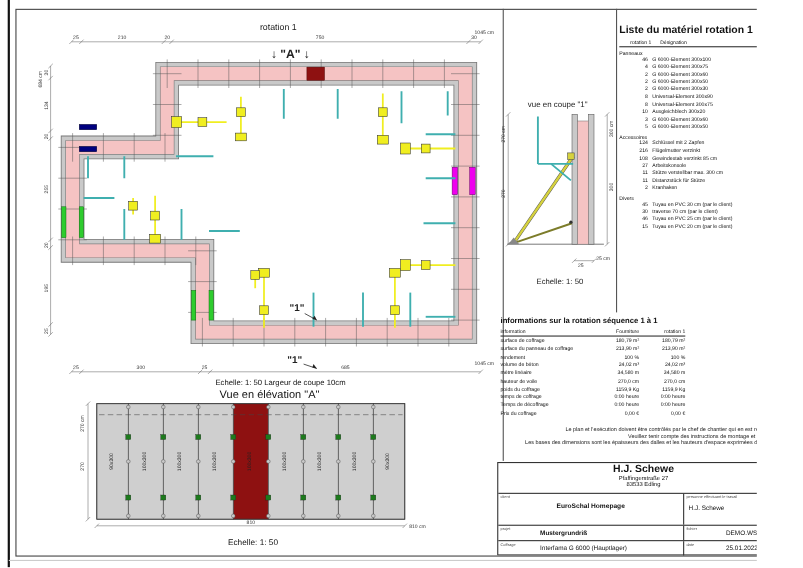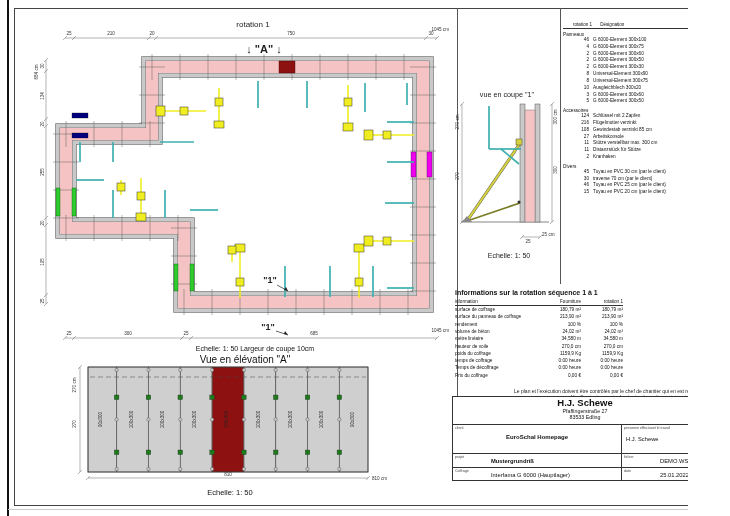--- a/index.html
+++ b/index.html
@@ -33,21 +33,21 @@
   #itable{position:absolute;left:455px;top:289px;width:168px;}
   #itable .it-title{font-size:7px;font-weight:700;margin-bottom:2px;}
   .it-head,.it-row{display:flex;font-size:4.7px;line-height:1.55;}
   .it-head{border-bottom:.7px solid #333;font-size:4.6px;}
   .it-label{flex:1;}
   .it-v{width:42px;text-align:right;flex:none;}
   
   #disclaimer{position:absolute;left:440px;top:388px;width:274px;text-align:right;
               font-size:5px;line-height:1.2;color:#222;}
   
-  #tblock{position:absolute;left:452px;top:396px;width:264px;height:83px;border:1px solid #333;background:#fff;}
+  #tblock{position:absolute;left:452px;top:420px;width:264px;height:83px;border:1px solid #333;background:#fff;}
   .tb-row1{height:27px;border-bottom:1px solid #333;text-align:center;}
   .tb-company{font-size:9.5px;font-weight:700;line-height:1.15;padding-top:1px;}
   .tb-addr{font-size:5.3px;line-height:1.1;}
   .tb-grid{display:flex;height:28px;border-bottom:1px solid #333;}
   .tb-grid2{display:flex;height:13px;border-bottom:1px solid #333;}
   .tb-grid3{display:flex;height:13px;}
   .tb-cellL{width:168px;border-right:1px solid #333;position:relative;}
   .tb-cellR{flex:1;position:relative;}
   .tb-lab{position:absolute;left:2px;top:1px;font-size:3.6px;color:#444;}
   .tb-valC{position:absolute;left:0;right:0;top:9px;text-align:center;font-size:6px;font-weight:700;}
@@ -393,20 +393,21 @@
     <line x1="88" y1="478" x2="368" y2="478"></line>
     <line x1="86" y1="480" x2="90" y2="476"></line>
         <line x1="366" y1="480" x2="370" y2="476"></line>
     <text x="228" y="476" text-anchor="middle">810</text>
     <text x="372" y="480" text-anchor="start">810 cm</text>
   </g>
 </svg>
 <div class="caption" style="left:130px;top:488px;width:200px;font-size:7.5px;">Echelle: 1: 50</div>
 
 <div id="mlist">
+  <div class="ml-title">Liste du matériel  rotation 1</div>
   <div class="ml-head">
     <span>rotation 1</span>
     <span>Désignation</span>
   </div>
   <div>
         <div class="ml-sec">Panneaux</div>
         <div class="ml-row">
           <span class="ml-qty">46</span>
           <span>G 6000-Element 300x100</span>
         </div>

